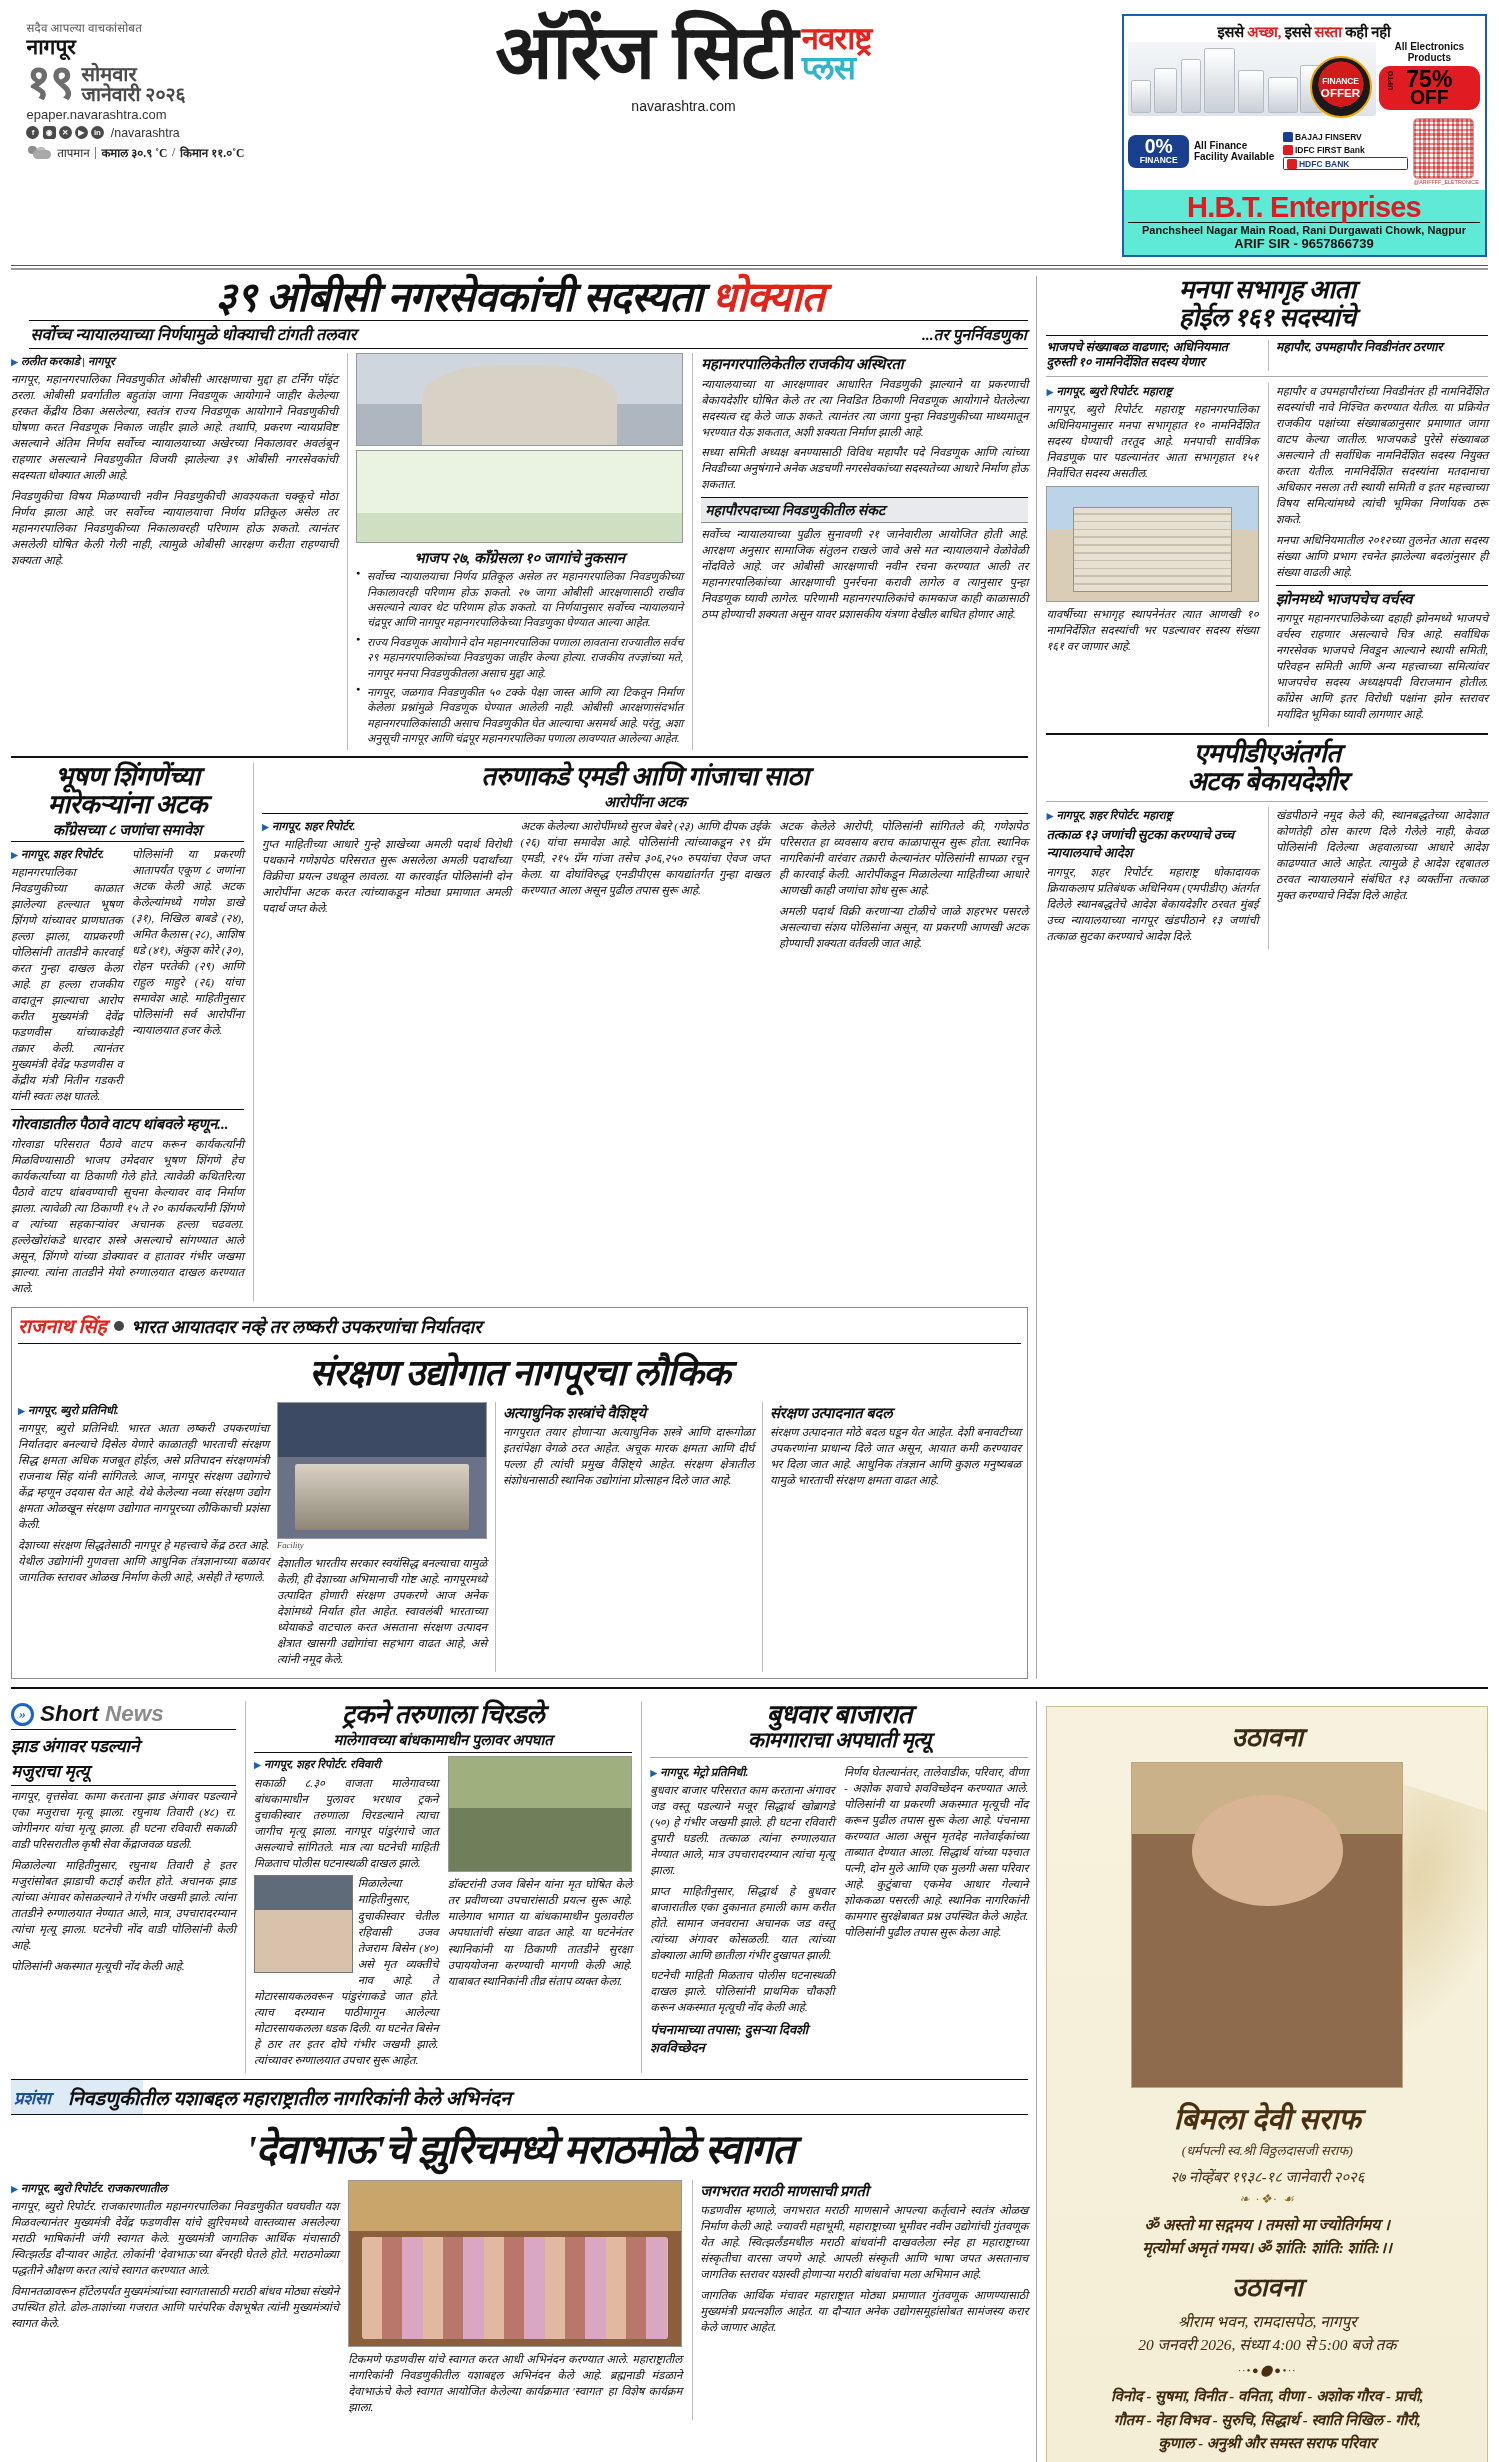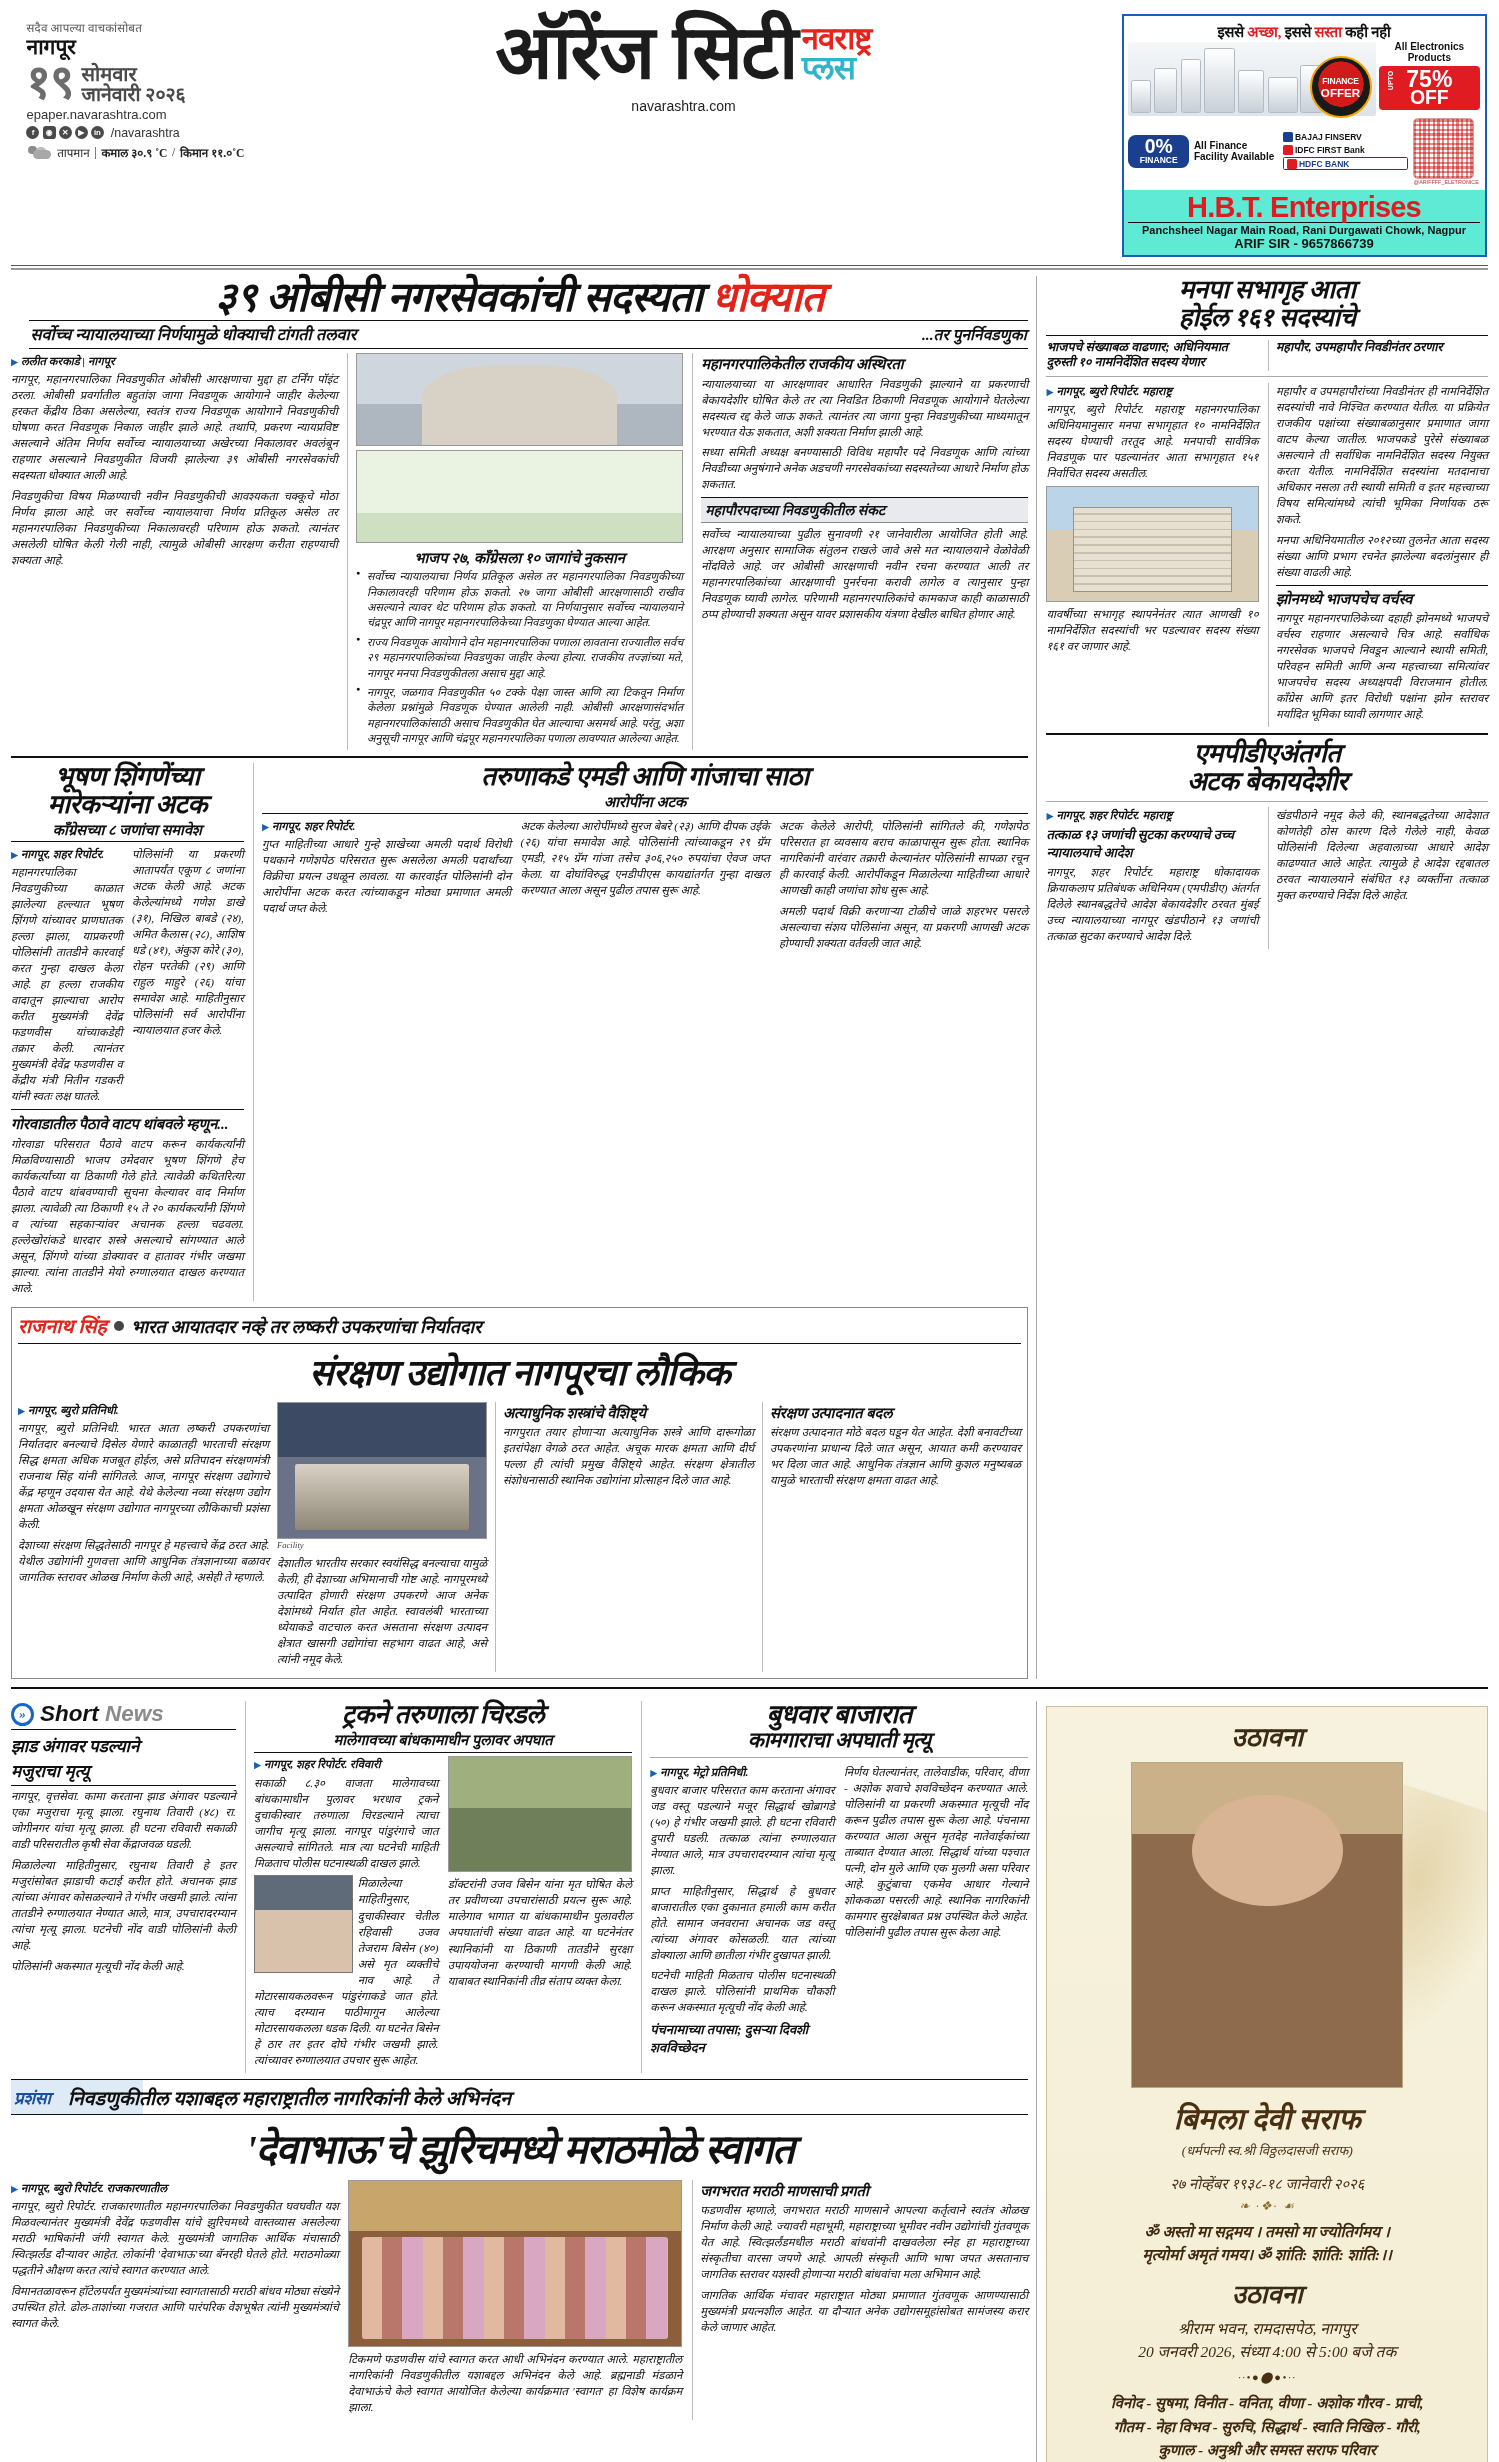--- a/index.html
+++ b/index.html
@@ -80,21 +80,21 @@
   }
   .ad-prodstrip i {
     position: absolute; bottom: 3.1px; border-radius: 2.3px;
     background: linear-gradient(180deg,#ffffff,#c8cfd6);
     border: 0.8px solid #b3bcc4;
   }
   .ad-badge-wrap { width: 101px; flex: 0 0 101px; }
   .ad-allelec { font-size: 10px; font-weight: 800; text-align: center; line-height: 1.05;
                 font-family:"Liberation Sans",sans-serif; }
   .ad-off {
-    margin-top: 2.3px; background: #e11b22; color: #ffffff; border-radius: 4px;
+    margin-top: 2.3px; background: #e11b22; color: #000000; border-radius: 11px;
     padding: 3.1px 4.7px; text-align: center; position: relative;
     font-family: "Liberation Sans", sans-serif;
   }
   .ad-off .upto { position:absolute; left:2.3px; top:11px; font-size:7px; transform: rotate(-90deg); font-weight:700;}
   .ad-off .pct { font-size: 23px; font-weight: 900; line-height: .9; }
   .ad-off .offw { font-size: 19.4px; font-weight: 900; line-height: .9; }
   .ad-exchange {
     position: absolute; right: 113px; top: 40px; width: 62px; height: 62px; border-radius: 50%;
     background: radial-gradient(circle at 50% 45%, #d11a1a 0 52%, #1a1a1a 53% 100%);
     color: #fff; display: flex; flex-direction: column; align-items: center; justify-content: center;
@@ -276,21 +276,21 @@
     width: 272px; height: 326px; margin: 0 auto 9.3px auto; position: relative;
     background: linear-gradient(180deg,#cbb189 0 22%, #8f6b4d 22% 100%);
     border: 0.8px solid #b7a782;
   }
   .obit-portrait:after{
     content:""; position:absolute; left:22%; right:22%; top:10%; height:34%;
     border-radius:50%; background:#d9b494;
   }
   .obit-name { font-size: 29.5px; font-weight: 800; text-align:center; color:#4a2f10; position:relative;}
   .obit-sub { font-size: 13px; text-align:center; color:#4a3318; margin-top:2.3px; position:relative;}
-  .obit-dates { font-size: 14.7px; text-align:center; color:#4a3318; margin-top:14px; position:relative;}
+  .obit-dates { font-size: 14.7px; text-align:center; color:#4a3318; margin-top:7px; position:relative;}
   .obit-orn { text-align:center; color:#8a6a2e; font-size:12.4px; margin: 5.4px 0 6.2px 0; letter-spacing:1.6px; position:relative;}
   .obit-shlok { font-size: 15.5px; text-align:center; color:#3f2a0f; line-height:1.5; font-weight:700; position:relative;}
   .obit-uth2 { font-size: 25.6px; font-weight:800; text-align:center; color:#3b2b15; margin: 9.3px 0 6.2px 0; position:relative;}
   .obit-venue { font-size: 15.5px; text-align:center; color:#3f2a0f; line-height:1.5; position:relative;}
   .obit-dots { text-align:center; color:#4a2f10; font-size: 11px; letter-spacing:1.6px; margin: 7.8px 0 7.8px 0; position:relative;}
   .obit-family { font-size: 14.7px; text-align:center; color:#3f2a0f; line-height:1.6; font-weight:700; position:relative;}
   .divider-h { border-top: 0.8px solid #aaa; margin: 5.4px 0; }
   .thick-h { border-top: 2.3px solid #111; margin: 6.2px 0 4.7px 0; }
 </style>
 </head>

